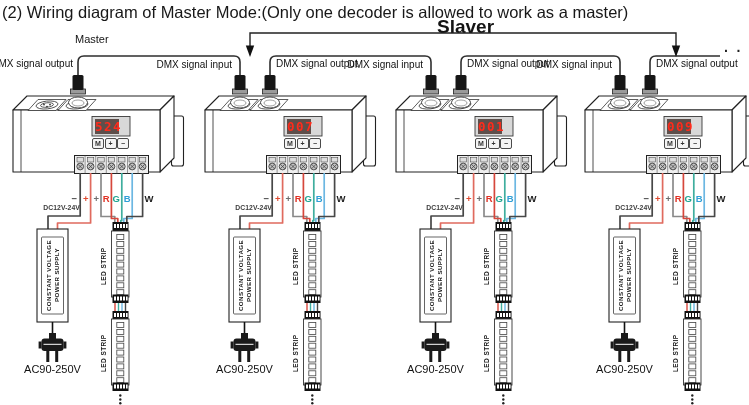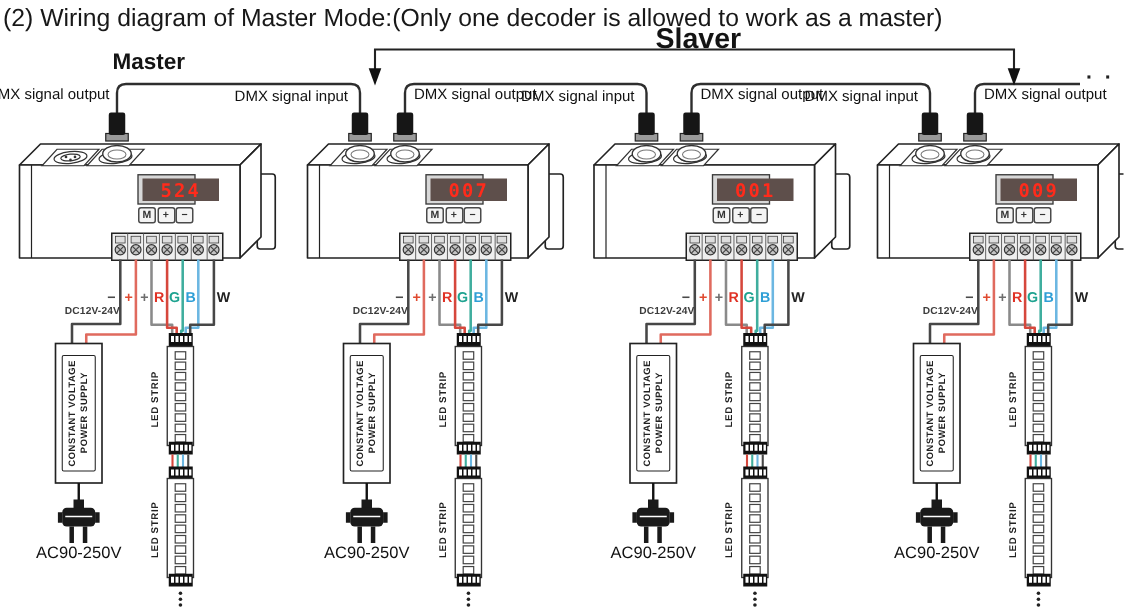--- a/index.html
+++ b/index.html
@@ -1,34 +1,34 @@
 <!DOCTYPE html>
 <html><head>
 <meta charset="utf-8">
 <style>
   html,body{margin:0;padding:0;background:#fff;}
   #stage{position:relative;width:749px;height:405px;background:#fff;overflow:hidden;
          font-family:"Liberation Sans",sans-serif;color:#141414;padding-left:34px;}
   .abs{position:absolute;white-space:nowrap;}
   #title{left:2px;top:3px;font-size:16.5px;letter-spacing:0px;color:#181818;}
-  #master-label{left:75px;top:33px;font-size:15px;font-weight:bold;}
+  #master-label{left:75px;top:33px;font-size:11px;}
   #slaver-label{left:437px;top:16px;font-size:19px;font-weight:bold;}
   #cont-dots{left:724px;top:43px;font-size:14px;font-weight:bold;letter-spacing:2px;color:#222;}
 
   .unit{position:absolute;top:0;width:192px;height:405px;}
   .unit svg{position:absolute;left:0;top:0;overflow:visible;}
 
   .lbl-dmx{position:absolute;font-size:10px;color:#111;white-space:nowrap;}
   .lbl-output{left:84px;top:58px;}
   .lbl-output.out-first{left:auto;right:119px;top:58px;}
   .lbl-input{right:152px;top:59px;text-align:center;}
 
-  .display-value{position:absolute;left:95px;top:118.5px;width:51px;height:15.5px;
+  .display-value{position:absolute;left:95px;top:118.5px;width:24px;height:15.5px;
      background:#5e4f4b;color:#ff2b1b;font-family:"DejaVu Sans Mono",monospace;
-     font-weight:bold;font-size:12.5px;line-height:16px;text-align:center;letter-spacing:1.5px;}
+     font-weight:bold;font-size:12.5px;line-height:16px;text-align:right;letter-spacing:1.5px;}
   .btn{position:absolute;top:138px;width:10px;height:9px;background:#f4f4f4;border:1px solid #4a4a4a;
      border-radius:2px;font-size:7px;font-weight:bold;line-height:9px;text-align:center;color:#333;}
   .btn-m{left:92px;} .btn-plus{left:104.5px;} .btn-minus{left:117px;}
 
   .wire-lbl{position:absolute;top:192.5px;width:9px;font-size:9.5px;font-weight:bold;text-align:right;}
   .w-minus{left:68px;color:#4a4a4a;} .w-plus{left:79.5px;color:#e04a30;}
   .w-vplus{left:90px;color:#6e6e6e;} .w-r{left:100.5px;color:#e03225;}
   .w-g{left:111px;color:#1ea390;} .w-b{left:121.5px;color:#2f9fd6;}
   .w-w{left:144.5px;width:12px;text-align:left;color:#222;}
 

